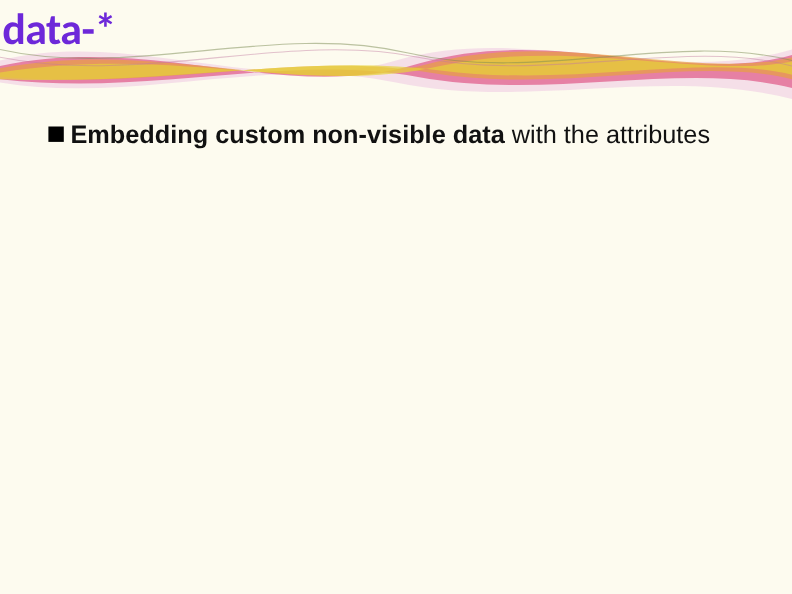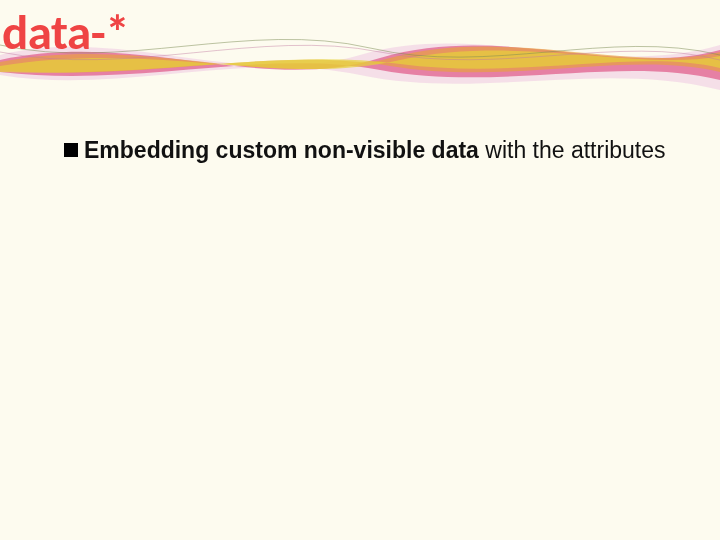--- a/index.html
+++ b/index.html
@@ -15,36 +15,35 @@
     position: absolute;
     top: 0; left: 0; width: 720px; height: 100px;
     pointer-events: none;
     z-index: 0;
   }
 
   .title {
     position: absolute;
     top: 2px;
     left: 2px;
-    font-size: 49px;
+    font-size: 40px;
     font-weight: bold;
-    color: #ef4444;
+    color: #6d28d9;
     z-index: 2;
     font-family: Calibri, Arial, sans-serif;
     letter-spacing: -0.5px;
     text-align: center;
   }
 
   .content {
     position: absolute;
     top: 108px;
-    left: 64px;
+    left: 44px;
     right: 48px;
     z-index: 2;
-    margin-top: 28px;
   }
 
   .bullet-item {
     display: flex;
     align-items: flex-start;
     margin-bottom: 4px;
     font-size: 23px;
     line-height: 1.25;
     color: #111;
     text-align: justify;

